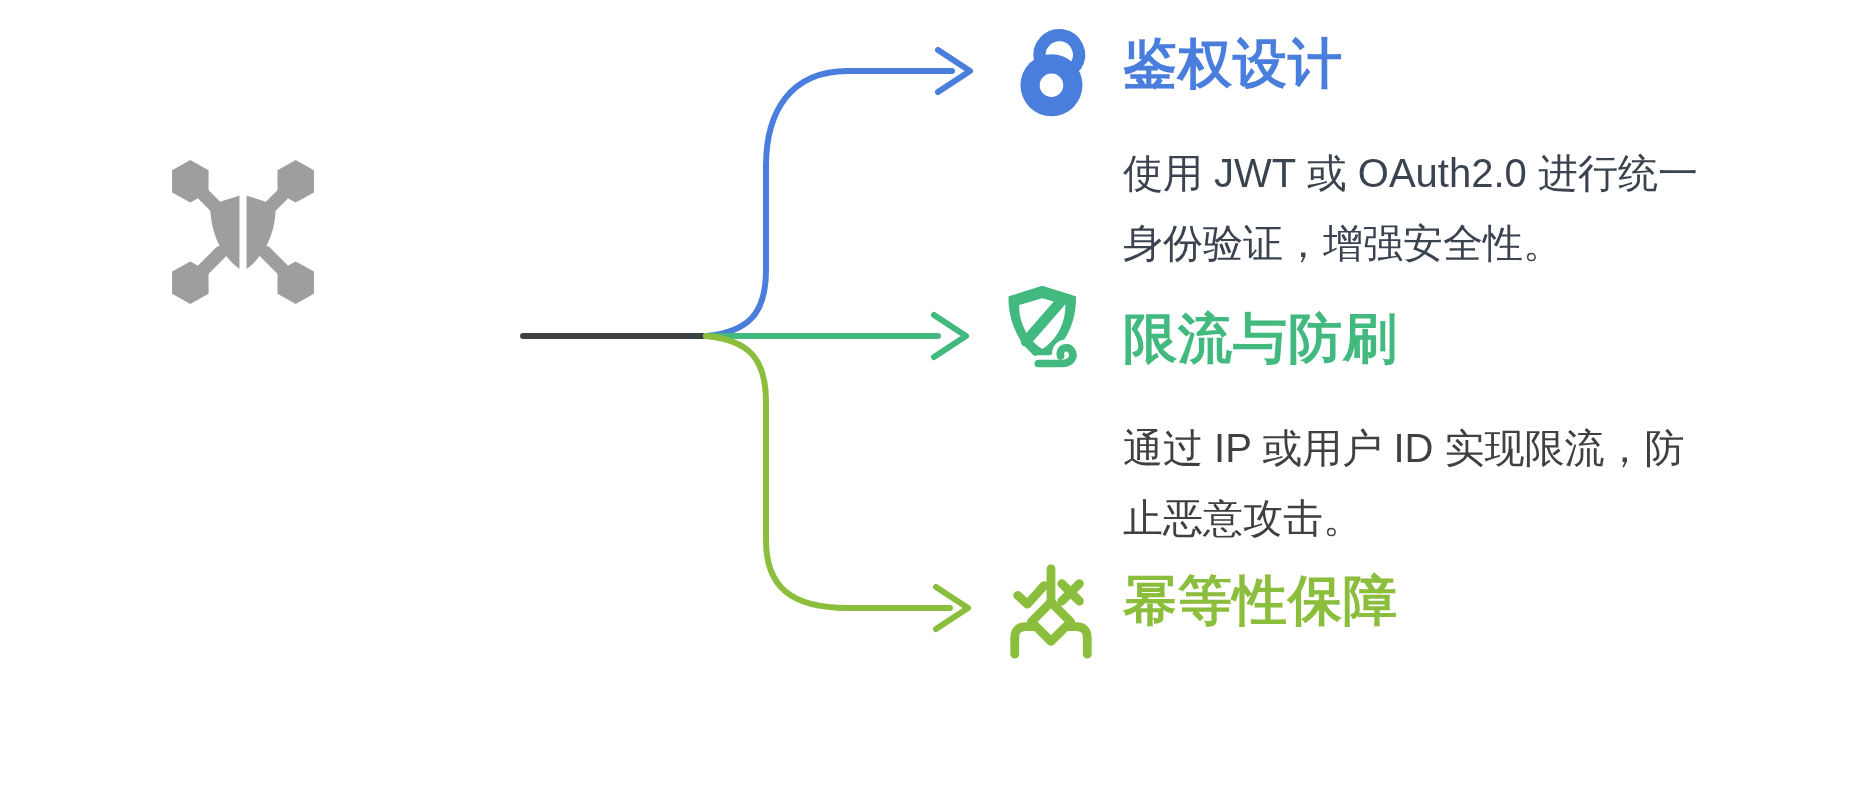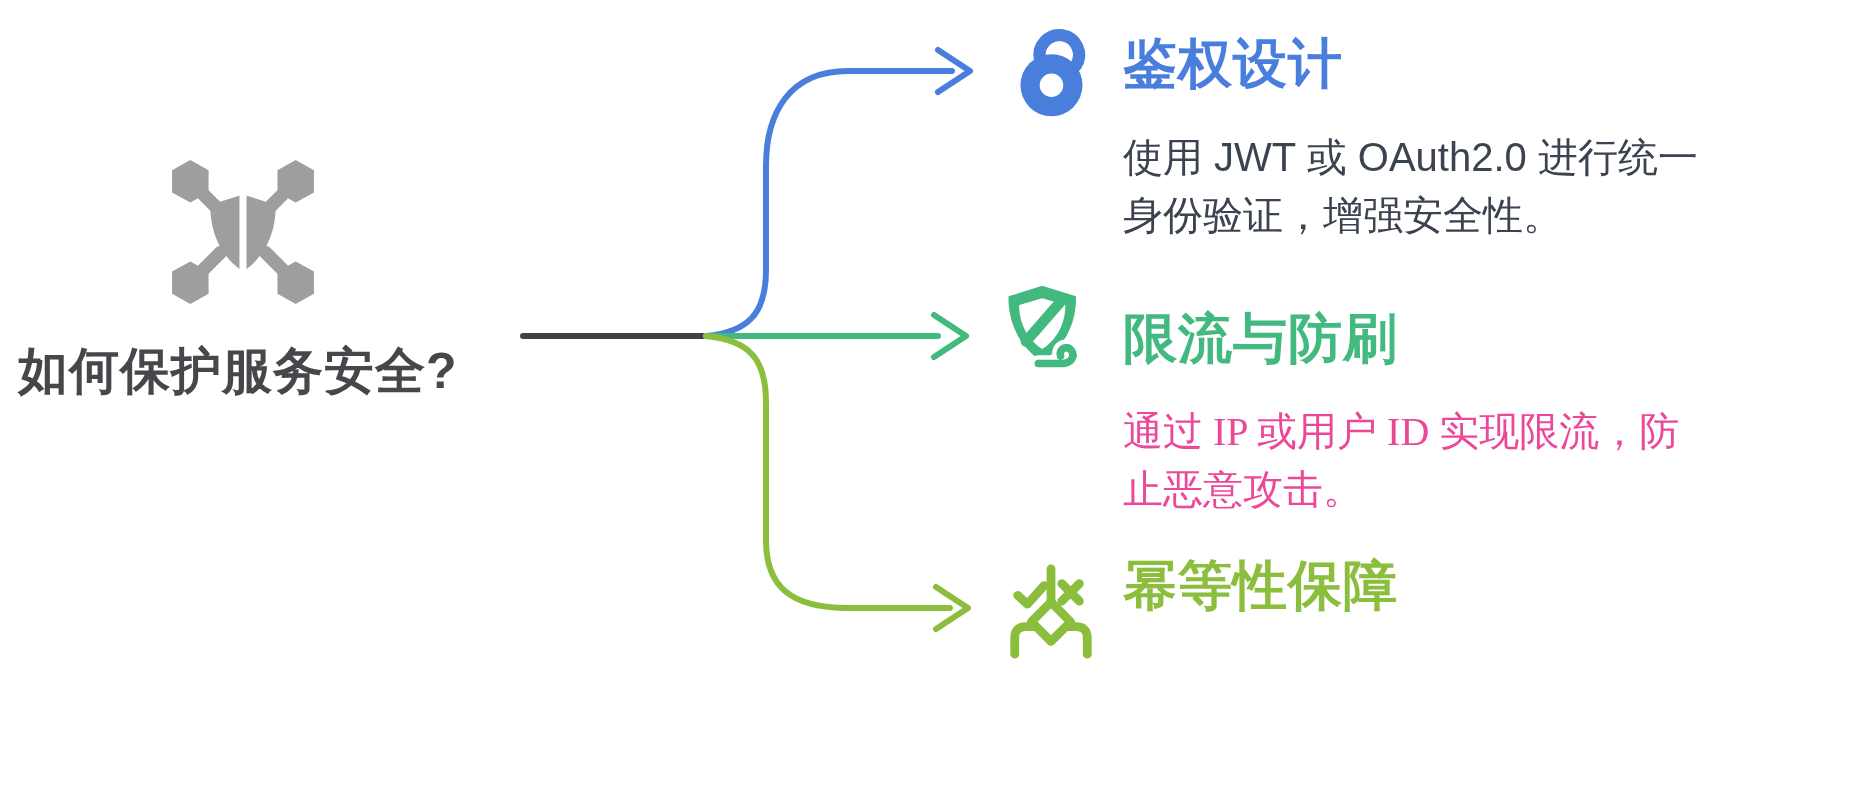--- a/index.html
+++ b/index.html
@@ -3,24 +3,24 @@
 <meta charset="utf-8">
 <style>
   html,body{margin:0;padding:0;background:#fff;}
   body{font-family:"Liberation Sans",sans-serif;}
   .stage{position:relative;width:1862px;height:800px;background:#ffffff;overflow:hidden;}
   .connectors{position:absolute;left:0;top:0;}
   .root-icon{position:absolute;left:167px;top:156px;width:152px;height:152px;}
   .root-title{position:absolute;left:18px;top:338px;font-size:50px;font-weight:700;letter-spacing:1px;white-space:nowrap;}
   .branch{position:absolute;left:1123px;width:740px;}
   .branch h2{margin:0;font-size:54px;line-height:54px;font-weight:700;letter-spacing:1px;white-space:nowrap;}
-  .branch p{margin:38px 0 0 0;font-size:40px;line-height:58px;white-space:pre-line;}
+  .branch p{margin:48px 0 0 0;font-size:40px;line-height:70px;white-space:pre-line;}
   .b1{top:36px;}
   .b2{top:311px;}
-  .b3{top:558px;}
+  .b3{top:573px;}
   .node-icon{position:absolute;}
   .icon1{left:1012px;top:26px;width:94px;height:94px;}
   .icon2{left:1000px;top:280px;width:96px;height:96px;}
   .icon3{left:1002px;top:563px;width:98px;height:98px;}
 </style>
 </head>
 <body>
 
 <div class="stage">
 
@@ -52,21 +52,20 @@
     </g>
     <g stroke="currentColor" stroke-width="13" stroke-linecap="round">
       <line x1="36" y1="38" x2="53" y2="55"></line>
       <line x1="114" y1="38" x2="97" y2="55"></line>
       <line x1="36" y1="112" x2="53" y2="95"></line>
       <line x1="114" y1="112" x2="97" y2="95"></line>
     </g>
     <path fill="currentColor" d="M 75 38 L 43 48 C 43 48 39 90 75 114 C 111 90 107 48 107 48 Z"></path>
     <rect x="71.5" y="32" width="7" height="88" fill="#ffffff"></rect>
   </svg>
-  <div class="root-title" style="color: rgb(69, 71, 74);">如何保护服务安全?</div>
 
   <svg class="node-icon icon1" viewBox="0 0 100 100" color="#4a7edd">
     <path d="M 30 36 A 21 21 0 1 1 68 42" fill="none" stroke="currentColor" stroke-width="13" stroke-linecap="round"></path>
     <circle cx="42" cy="63" r="33" fill="currentColor"></circle>
     <circle cx="42" cy="63" r="12.5" fill="#ffffff"></circle>
   </svg>
   <section class="branch b1">
     <h2 style="color: rgb(74, 126, 221);">鉴权设计</h2>
     <p style="color: rgb(60, 67, 80);">使用 JWT 或 OAuth2.0 进行统一
 身份验证，增强安全性。</p>
@@ -74,21 +73,21 @@
 
   <svg class="node-icon icon2" viewBox="0 0 100 100" color="#41b97f">
     <path fill="currentColor" d="M 44 6 L 9 17 C 9 17 5 60 44 85 C 83 60 79 17 79 17 Z"></path>
     <path fill="#ffffff" d="M 44 19 L 20 26 C 20 26 18 55 44 72 C 70 55 68 26 68 26 Z"></path>
     <line x1="27" y1="64" x2="62" y2="24" stroke="currentColor" stroke-width="11" stroke-linecap="round"></line>
     <path d="M 40 87 H 64 C 74 87 79 80 74 73 C 70 68 61 71 63 79" fill="none" stroke="#ffffff" stroke-width="17" stroke-linecap="round"></path>
     <path d="M 40 87 H 64 C 74 87 79 80 74 73 C 70 68 61 71 63 79" fill="none" stroke="currentColor" stroke-width="8" stroke-linecap="round"></path>
   </svg>
   <section class="branch b2">
     <h2 style="color: rgb(65, 185, 127);">限流与防刷</h2>
-    <p style="color: #ec4899; font-family: Liberation Serif, serif;">通过 IP 或用户 ID 实现限流，防
+    <p style="color: #404040;">通过 IP 或用户 ID 实现限流，防
 止恶意攻击。</p>
   </section>
 
   <svg class="node-icon icon3" viewBox="0 0 100 100" color="#8cbe3e">
     <g fill="none" stroke="currentColor" stroke-width="9" stroke-linecap="round" stroke-linejoin="round">
       <path d="M 50 6 L 50 42"></path>
       <path d="M 13 93 V 76 C 13 69 17 65 24 65 H 76 C 83 65 87 69 87 76 V 93"></path>
       <path d="M 16 33 L 26 42 L 43 23"></path>
       <path d="M 61 21 L 79 39"></path>
       <path d="M 79 21 L 61 39"></path>

